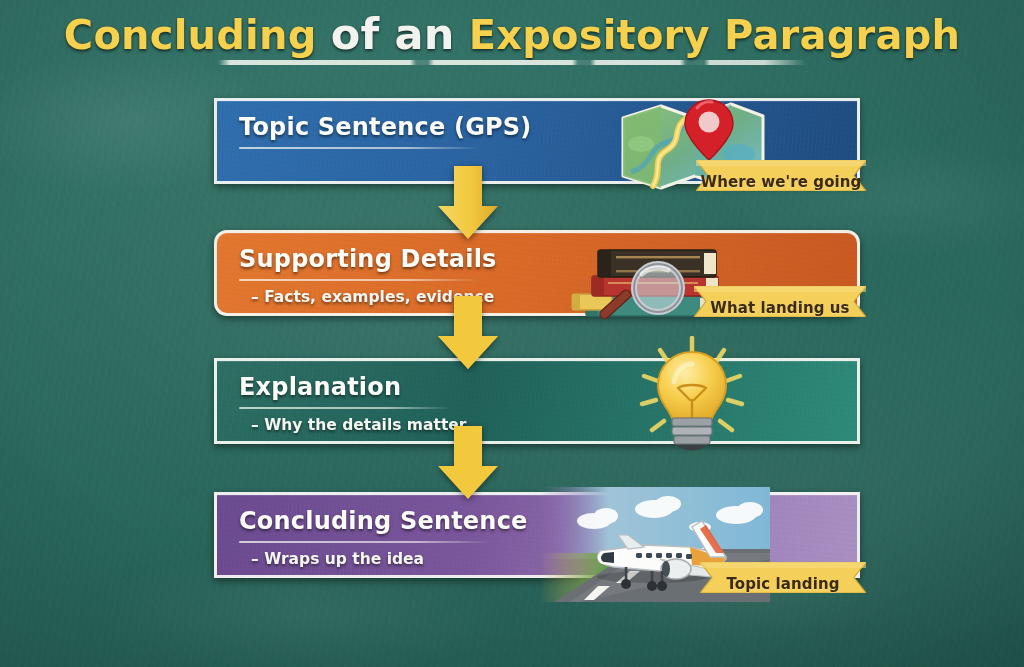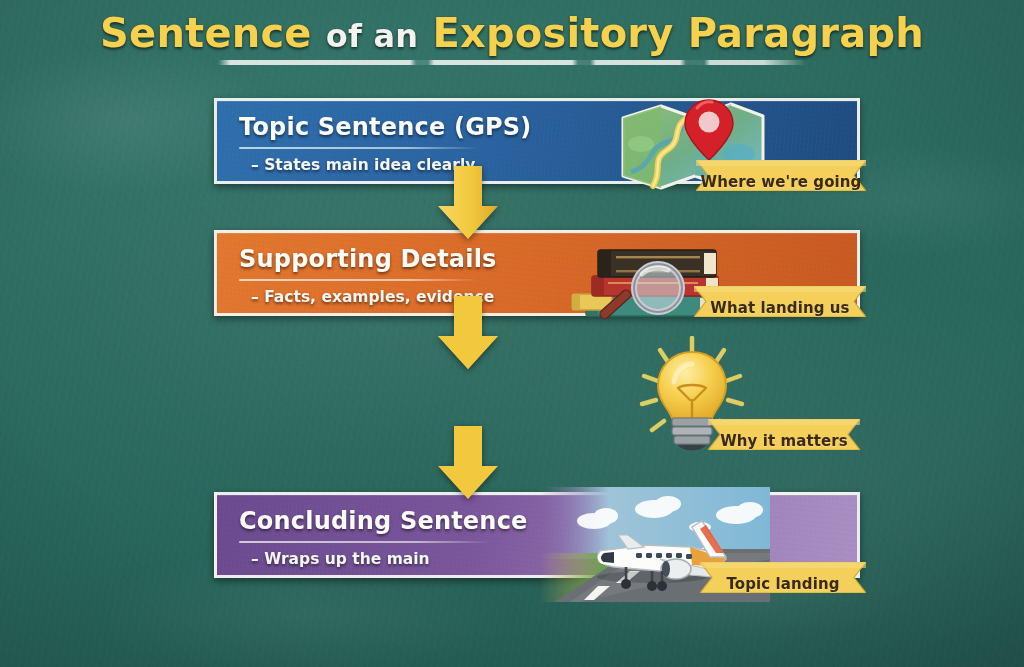--- a/index.html
+++ b/index.html
@@ -33,21 +33,21 @@
 
   
   #title-wrap{position:absolute;left:0;right:0;top:12px;text-align:center;z-index:6;}
   .title{
     font-size:40px;font-weight:bold;letter-spacing:.2px;line-height:1.05;
     font-family:"DejaVu Sans","Liberation Sans",sans-serif;
     text-shadow:0 2px 3px rgba(0,0,0,.55), 0 0 1px rgba(0,0,0,.5);
     white-space:nowrap;
   }
   .t-yellow{color:#f5d14e;}
-  .t-white{color:#f2f3ee;font-size:32px;}
+  .t-white{color:#f2f3ee;font-size:43px;}
   #title-rule{
     position:absolute;left:50%;transform:translateX(-50%);top:60px;
     width:600px;height:5px;z-index:6;
     background:
       linear-gradient(90deg,
         rgba(255,255,255,0) 0 1%,
         rgba(246,248,242,.92) 3% 33%,
         rgba(255,255,255,.15) 34% 36%,
         rgba(246,248,242,.92) 37% 60%,
         rgba(255,255,255,.12) 61% 63%,
@@ -79,21 +79,21 @@
   .band-rule{height:2px;margin:6px 0 7px 0;border-radius:1px;
     background:linear-gradient(90deg, rgba(250,251,246,.9), rgba(250,251,246,.75) 70%, rgba(250,251,246,0));
     opacity:.8;}
   .band-sub{
     color:#f4f6f0;font-size:15.5px;font-weight:bold;margin-left:12px;white-space:nowrap;
     font-family:"DejaVu Sans","Liberation Sans",sans-serif;
     text-shadow:0 2px 3px rgba(0,0,0,.5);
   }
 
   #band-1{top:98px;background:linear-gradient(100deg,#2f6ead 0%,#2a63a0 42%,#1f4c80 100%);}
-  #band-2{top:230px;background:linear-gradient(100deg,#e2772f 0%,#d96a28 45%,#c85a22 100%);}
+  #band-2{top:230px;background:linear-gradient(100deg,#e2772f 0%,#d96a28 45%,#c85a22 100%);border-radius:13px;}
   #band-3{top:358px;background:linear-gradient(100deg,#1b5a52 0%,#24706354 0%,#206159 40%,#2e8a78 100%);}
   #band-4{top:492px;background:linear-gradient(100deg,#6b4a90 0%,#7a569b 40%,#9d81ba 78%,#a98fc2 100%);}
   #band-1 .band-rule{width:240px;}
   #band-2 .band-rule{width:240px;}
   #band-3 .band-rule{width:212px;}
   #band-4 .band-rule{width:252px;}
 
   
   .arrow{position:absolute;width:64px;height:74px;z-index:5;}
   .arrow svg{display:block;filter:drop-shadow(0 2px 3px rgba(0,0,0,.45));}
@@ -122,33 +122,32 @@
   #icon-bulb{left:636px;top:336px;width:112px;height:120px;}
   #icon-plane{left:540px;top:487px;width:230px;height:115px;}
 </style>
 </head>
 <body>
 
 <div id="stage">
 
   <div id="title-wrap">
     <span class="title">
-      <span class="t-yellow">Sentence</span>
+      <span class="t-yellow">Concluding</span>
       <span class="t-white">of an</span>
       <span class="t-yellow">Expository Paragraph</span>
     </span>
   </div>
   <div id="title-rule"></div>
 
   <div class="band" id="band-1">
     <div class="grain"></div>
     <div class="band-text">
       <div class="band-title">Topic Sentence (GPS)</div>
       <div class="band-rule"></div>
-      <div class="band-sub">– States main idea clearly</div>
     </div>
   </div>
 
   <div class="icon" id="icon-map">
     <svg viewBox="0 0 150 96" width="150" height="96">
       <defs>
         <linearGradient id="mapg" x1="0" y1="0" x2="1" y2="1">
           <stop offset="0%" stop-color="#8fc07a"></stop>
             <stop offset="50%" stop-color="#6fae86"></stop>
             <stop offset="100%" stop-color="#74bcd0"></stop>
@@ -249,20 +248,28 @@
     <span class="rb-label">What landing us</span>
   </div>
 
   <div class="arrow" id="arrow-2">
     <svg viewBox="0 0 64 74" width="64" height="74">
       <polygon points="18,0 46,0 46,40 62,40 32,73 2,40 18,40" fill="url(#ag)"></polygon>
       <polygon points="18,0 46,0 46,40 62,40 32,73 2,40 18,40" fill="#f2c93d"></polygon>
     </svg>
   </div>
 
+  <div class="band" id="band-3">
+    <div class="grain"></div>
+    <div class="band-text">
+      <div class="band-title">Explanation</div>
+      <div class="band-rule"></div>
+      <div class="band-sub">– Why the details matter</div>
+    </div>
+  </div>
 
   <div class="icon" id="icon-bulb">
     <svg viewBox="0 0 112 120" width="112" height="120">
       <g stroke="#f0d863" stroke-width="4.5" stroke-linecap="round" opacity=".9">
         <line x1="56" y1="2" x2="56" y2="16"></line>
         <line x1="24" y1="14" x2="32" y2="26"></line>
         <line x1="88" y1="14" x2="80" y2="26"></line>
         <line x1="8" y1="40" x2="22" y2="45"></line>
         <line x1="104" y1="40" x2="90" y2="45"></line>
         <line x1="6" y1="68" x2="20" y2="64"></line>
@@ -282,40 +289,33 @@
       <path d="M42,52 L54,64 M70,52 L58,64 M56,64 L56,82 M42,52 C48,48 64,48 70,52" stroke="#c98f1d" stroke-width="2.4" fill="none" stroke-linecap="round"></path>
       <g>
         <rect x="36" y="82" width="40" height="8" rx="2.5" fill="#9ba0a4" stroke="#6f757a" stroke-width="1.2"></rect>
         <rect x="36" y="91" width="40" height="8" rx="2.5" fill="#aeb3b7" stroke="#6f757a" stroke-width="1.2"></rect>
         <rect x="38" y="100" width="36" height="8" rx="2.5" fill="#9ba0a4" stroke="#6f757a" stroke-width="1.2"></rect>
         <path d="M42,109 C46,116 66,116 70,109 Z" fill="#3a3f43"></path>
       </g>
     </svg>
   </div>
 
-  <div class="ribbon" id="ribbon-3">
-    <svg class="rb-svg" viewBox="0 0 152 31" preserveAspectRatio="none" width="152" height="31">
-      <polygon points="0,0 152,0 140,15.5 152,31 0,31 12,15.5" fill="#f4d05a" stroke="#d2a733" stroke-width="1.2"></polygon>
-      <polygon points="0,0 152,0 152,6 0,6" fill="#f8dd82" opacity=".55"></polygon>
-    </svg>
-    <span class="rb-label">Why it matters</span>
-  </div>
 
   <div class="arrow" id="arrow-3">
     <svg viewBox="0 0 64 74" width="64" height="74">
       <polygon points="18,0 46,0 46,40 62,40 32,73 2,40 18,40" fill="#f2c93d"></polygon>
     </svg>
   </div>
 
   <div class="band" id="band-4">
     <div class="grain"></div>
     <div class="band-text">
       <div class="band-title">Concluding Sentence</div>
       <div class="band-rule"></div>
-      <div class="band-sub">– Wraps up the main</div>
+      <div class="band-sub">– Wraps up the idea</div>
     </div>
   </div>
 
   <div class="icon" id="icon-plane">
     <svg viewBox="0 0 230 115" width="230" height="115">
       <defs>
         <linearGradient id="skyg" x1="0" y1="0" x2="1" y2="0">
           <stop offset="0%" stop-color="#8c6fae" stop-opacity="0"></stop>
           <stop offset="30%" stop-color="#9fc4d8"></stop>
           <stop offset="100%" stop-color="#7fb8d6"></stop>

